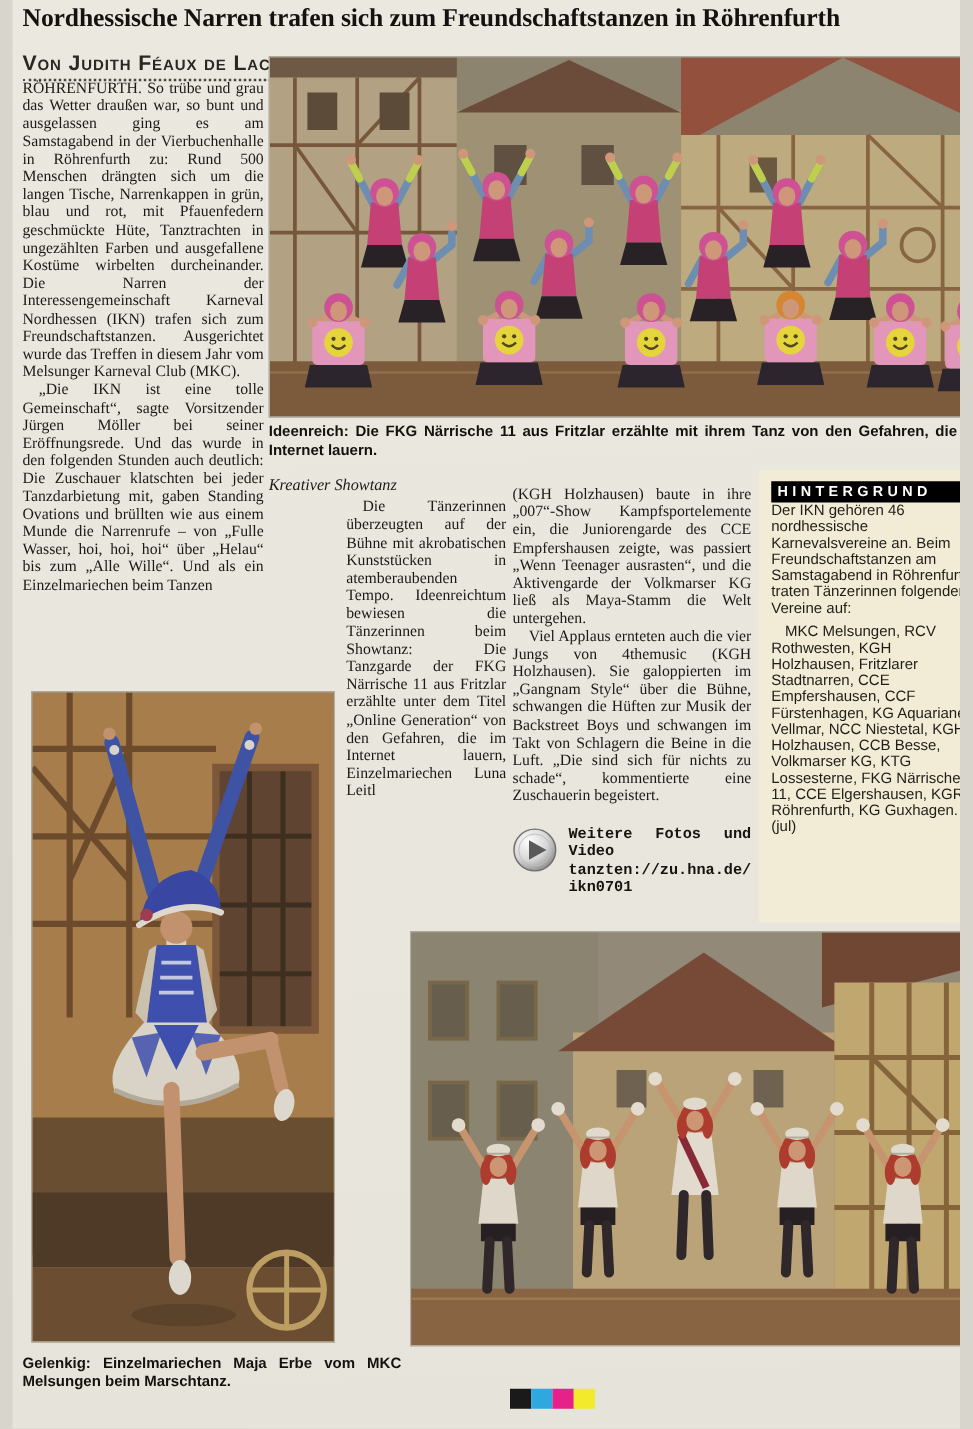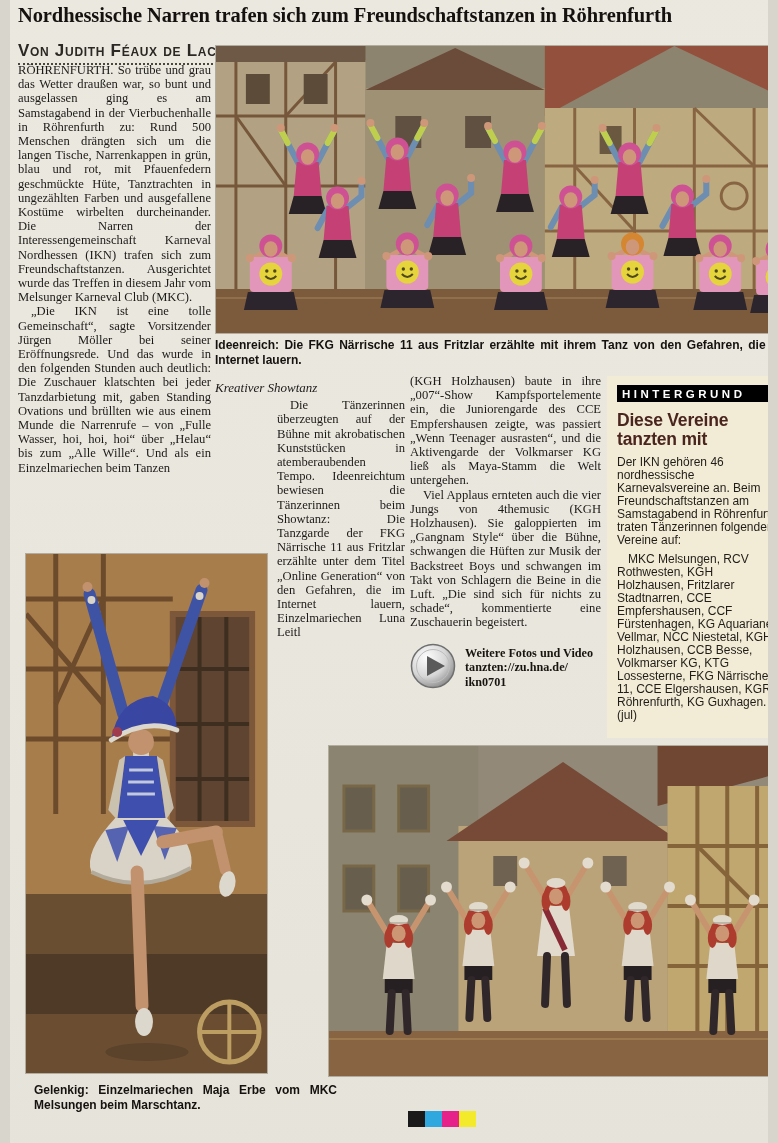--- a/index.html
+++ b/index.html
@@ -14,35 +14,35 @@
         letter-spacing:.7px;font-variant:small-caps;color:#2b2823;
         border-bottom:2px dotted #4a463f;padding-bottom:2px;}
   .photo{position:absolute;border:1px solid #b2ac9f;box-sizing:border-box;background:#8f8876;margin:0;}
   .photo svg{display:block;width:100%;height:100%;}
   #topPhoto{left:205px;top:45px;width:570px;height:289px;}
   #leftPhoto{left:15px;top:553px;width:243px;height:521px;}
   #bottomPhoto{left:318px;top:745px;width:457px;height:332px;}
   .caption{position:absolute;margin:0;font-family:"Liberation Sans",sans-serif;
         font-weight:bold;font-size:12px;line-height:14.6px;color:#14110e;text-align:justify;}
   #capTop{left:205px;top:338px;width:570px;}
-  #capLeft{left:8px;top:1083px;width:303px;margin-left:16px;}
+  #capLeft{left:8px;top:1083px;width:303px;}
   #capBottom{left:318px;top:1081px;width:458px;}
   .col{position:absolute;font-size:12.6px;line-height:14.2px;text-align:justify;
         overflow:hidden;overflow-wrap:break-word;}
   .col p{margin:0;}
   .col p.ind{text-indent:13px;}
   #col1{left:8px;top:63px;width:193px;height:489px;}
   #col2{left:205px;top:374px;width:190px;height:354px;}
-  #col3{left:400px;top:374px;width:191px;height:372px;}
+  #col3{left:400px;top:388px;width:191px;height:372px;}
   .lead{font-weight:normal;margin-top:46px;}
   .subhead{margin:7px 0 3px;font-size:13px;font-style:italic;font-weight:normal;
         font-family:"Liberation Serif",serif;}
   .wrap-spacer{float:left;width:62px;height:300px;margin-top:57px;}
   .video-note{margin-top:13px;display:flex;gap:9px;align-items:flex-start;}
-  .vn-text{font-family:Liberation Serif, serif;font-weight:bold;
+  .vn-text{font-family:Liberation Mono, monospace;font-weight:bold;
         font-size:12.2px;line-height:14.6px;color:#17140f;padding-top:3px;}
   .sidebar{position:absolute;left:597px;top:376px;width:181px;height:362px;
         background:#f2ecd6;padding:9px 10px;box-sizing:border-box;
         font-family:"Liberation Sans",sans-serif;}
   .sb-bar{display:block;color:#fff;font-weight:bold;font-size:11.5px;
         letter-spacing:3.5px;padding:3px 5px 2px;background:#3a6db8;}
   .sb-head{margin:9px 0 7px;font-size:17.5px;line-height:19px;color:#4a251d;
         font-weight:bold;letter-spacing:-.2px;}
   .sidebar p{margin:0 0 6px;font-size:12px;line-height:13px;color:#201d18;}
   .sidebar p.ind{text-indent:11px;margin:0;}
@@ -187,21 +187,20 @@
       <div class="vn-text">
         <div>Weitere Fotos und Video</div>
         <div>tanzten://zu.hna.de/</div>
         <div>ikn0701</div>
       </div>
     </div>
   </div>
 
   <aside class="sidebar">
     <span class="sb-bar" style="background-color: #000000;">HINTERGRUND</span>
-    <h2 class="sb-head" style="color: rgb(74, 37, 29);">Diese Vereine tanzten mit</h2>
     <p>Der IKN gehören 46 nordhessische Karnevalsvereine an. Beim Freundschaftstanzen am Samstagabend in Röhrenfurth traten Tänzerinnen folgender Vereine auf:</p>
     <p class="ind">MKC Melsungen, RCV Rothwesten, KGH Holzhausen, Fritzlarer Stadtnarren, CCE Empfershausen, CCF Fürstenhagen, KG Aquarianer Vellmar, NCC Niestetal, KGH Holzhausen, CCB Besse, Volkmarser KG, KTG Lossesterne, FKG Närrische 11, CCE Elgershausen, KGR Röhrenfurth, KG Guxhagen. (jul)</p>
   </aside>
 
   <figure class="photo" id="leftPhoto">
     <svg viewBox="0 0 243 519" preserveAspectRatio="none">
       <g>
         <rect width="243" height="519" fill="#b2834f"></rect>
         <g stroke="#6f4a2b" stroke-width="5">
           <line x1="30" y1="0" x2="30" y2="260"></line>

